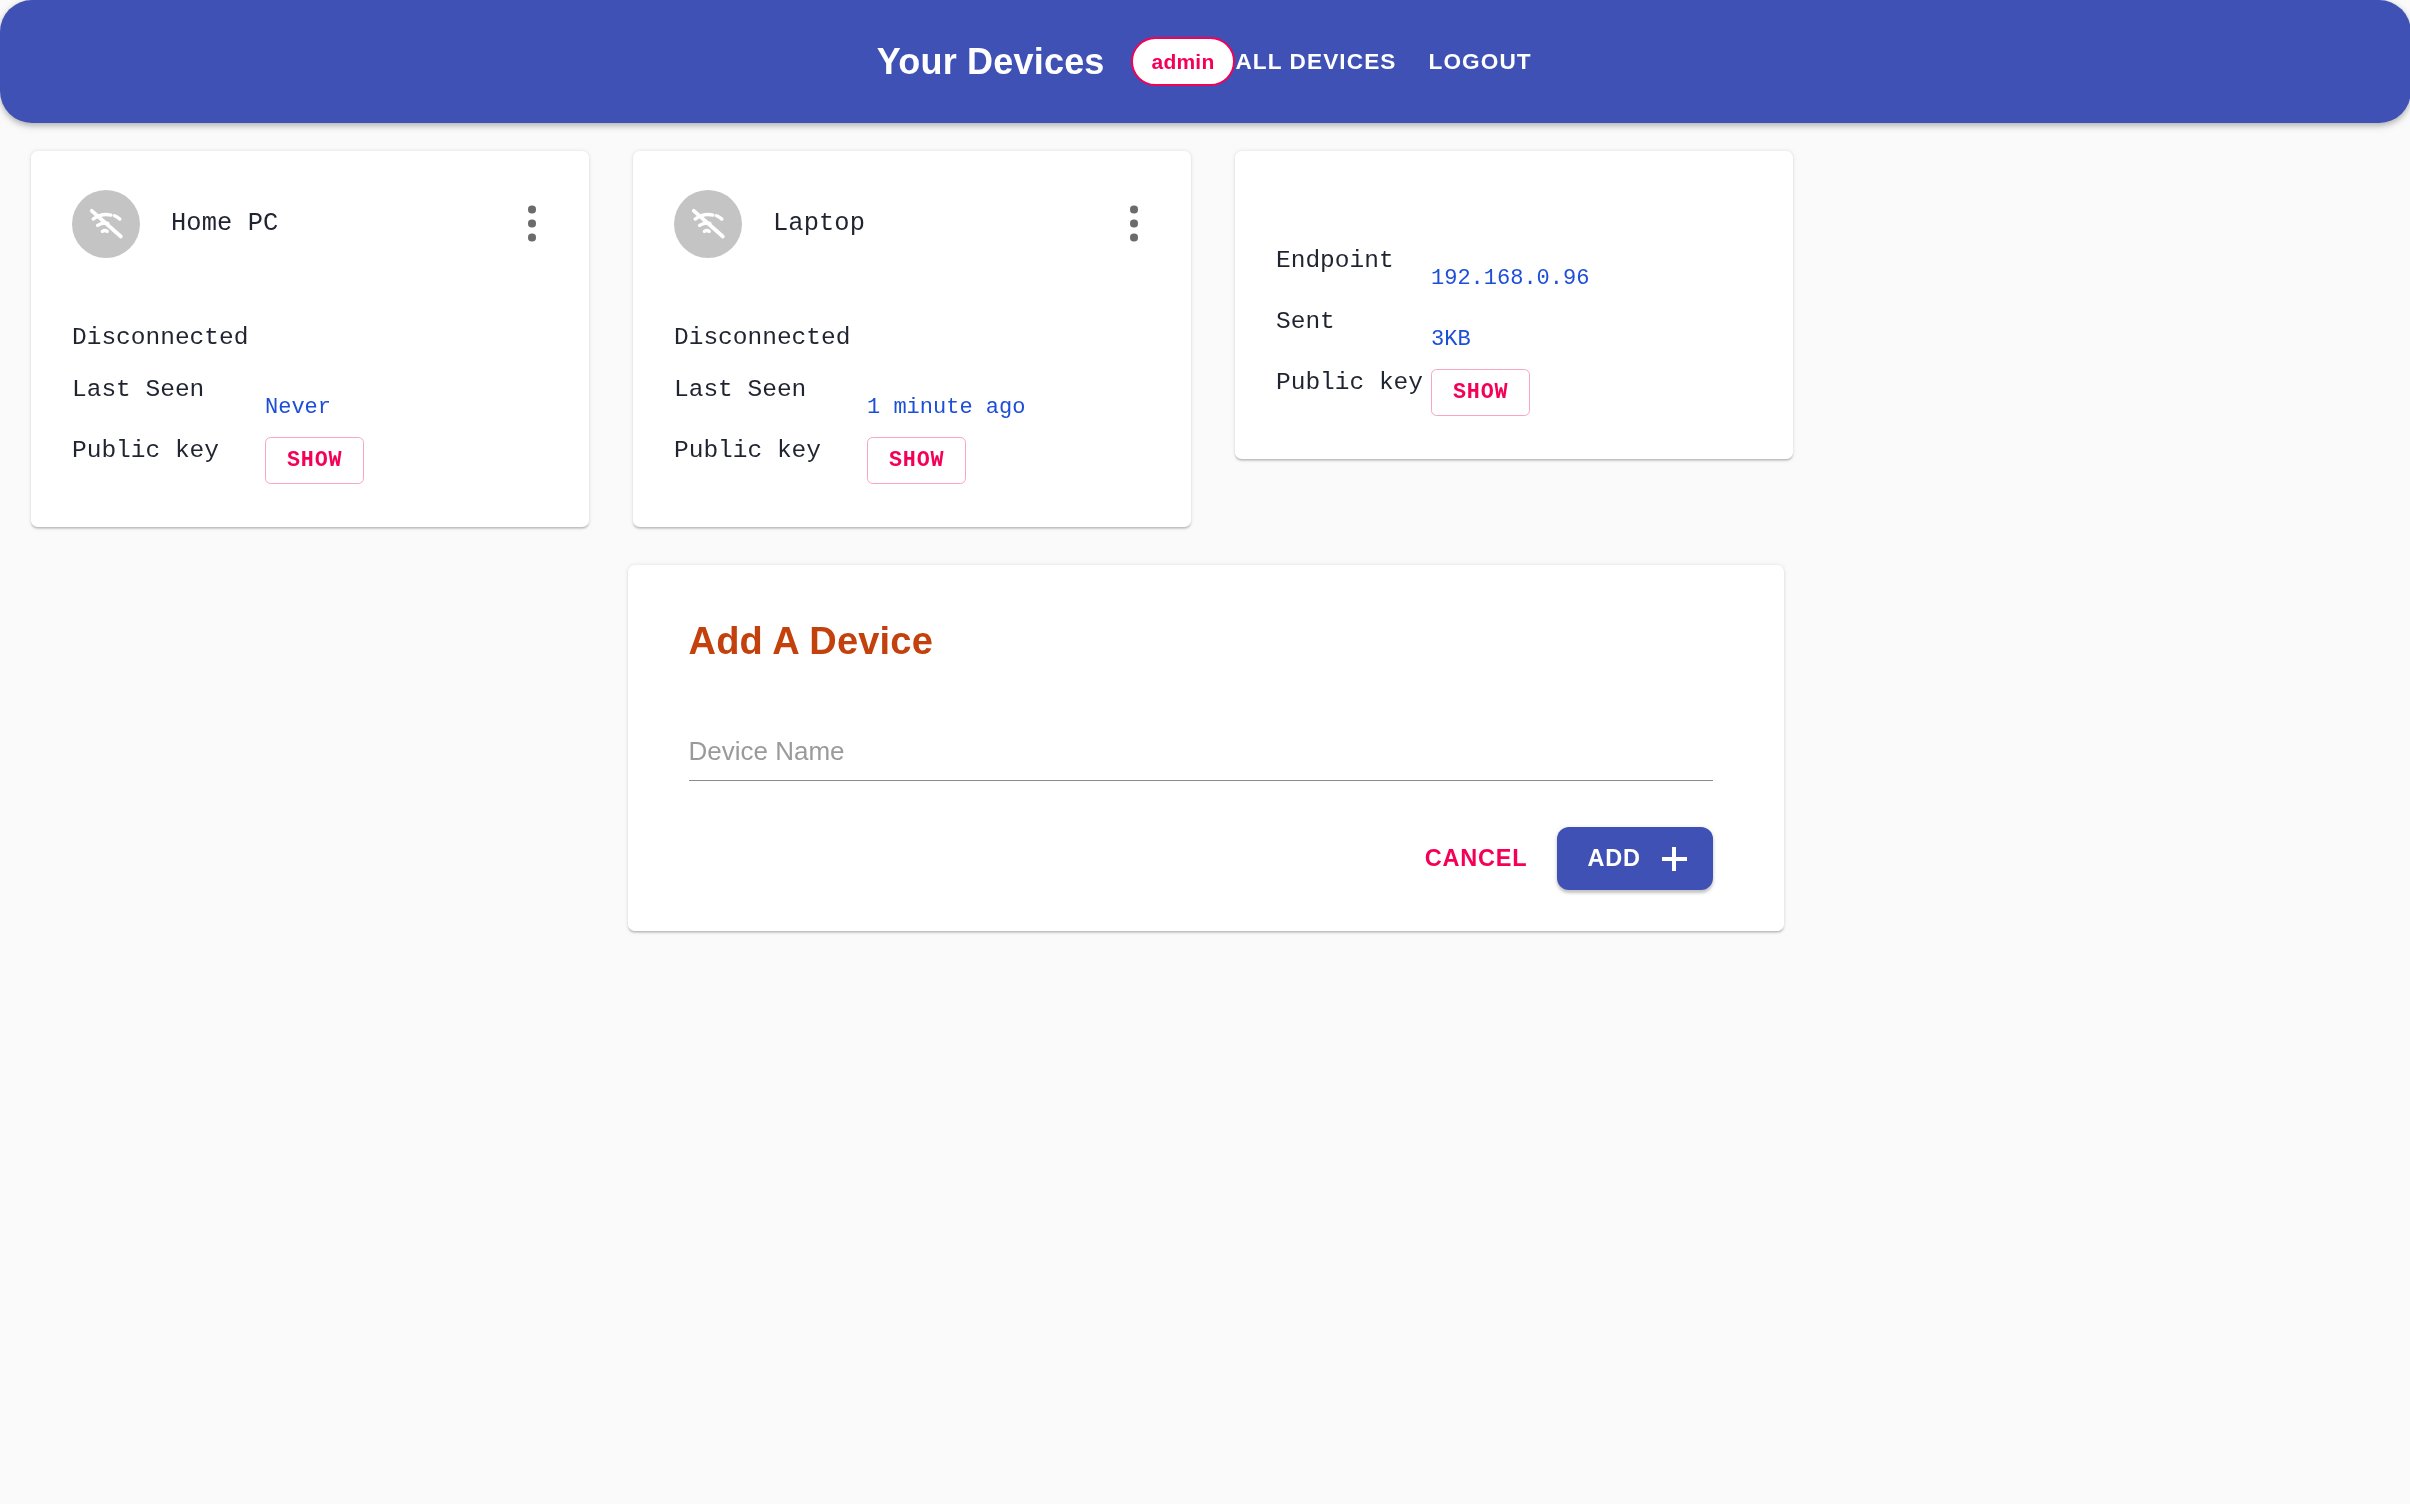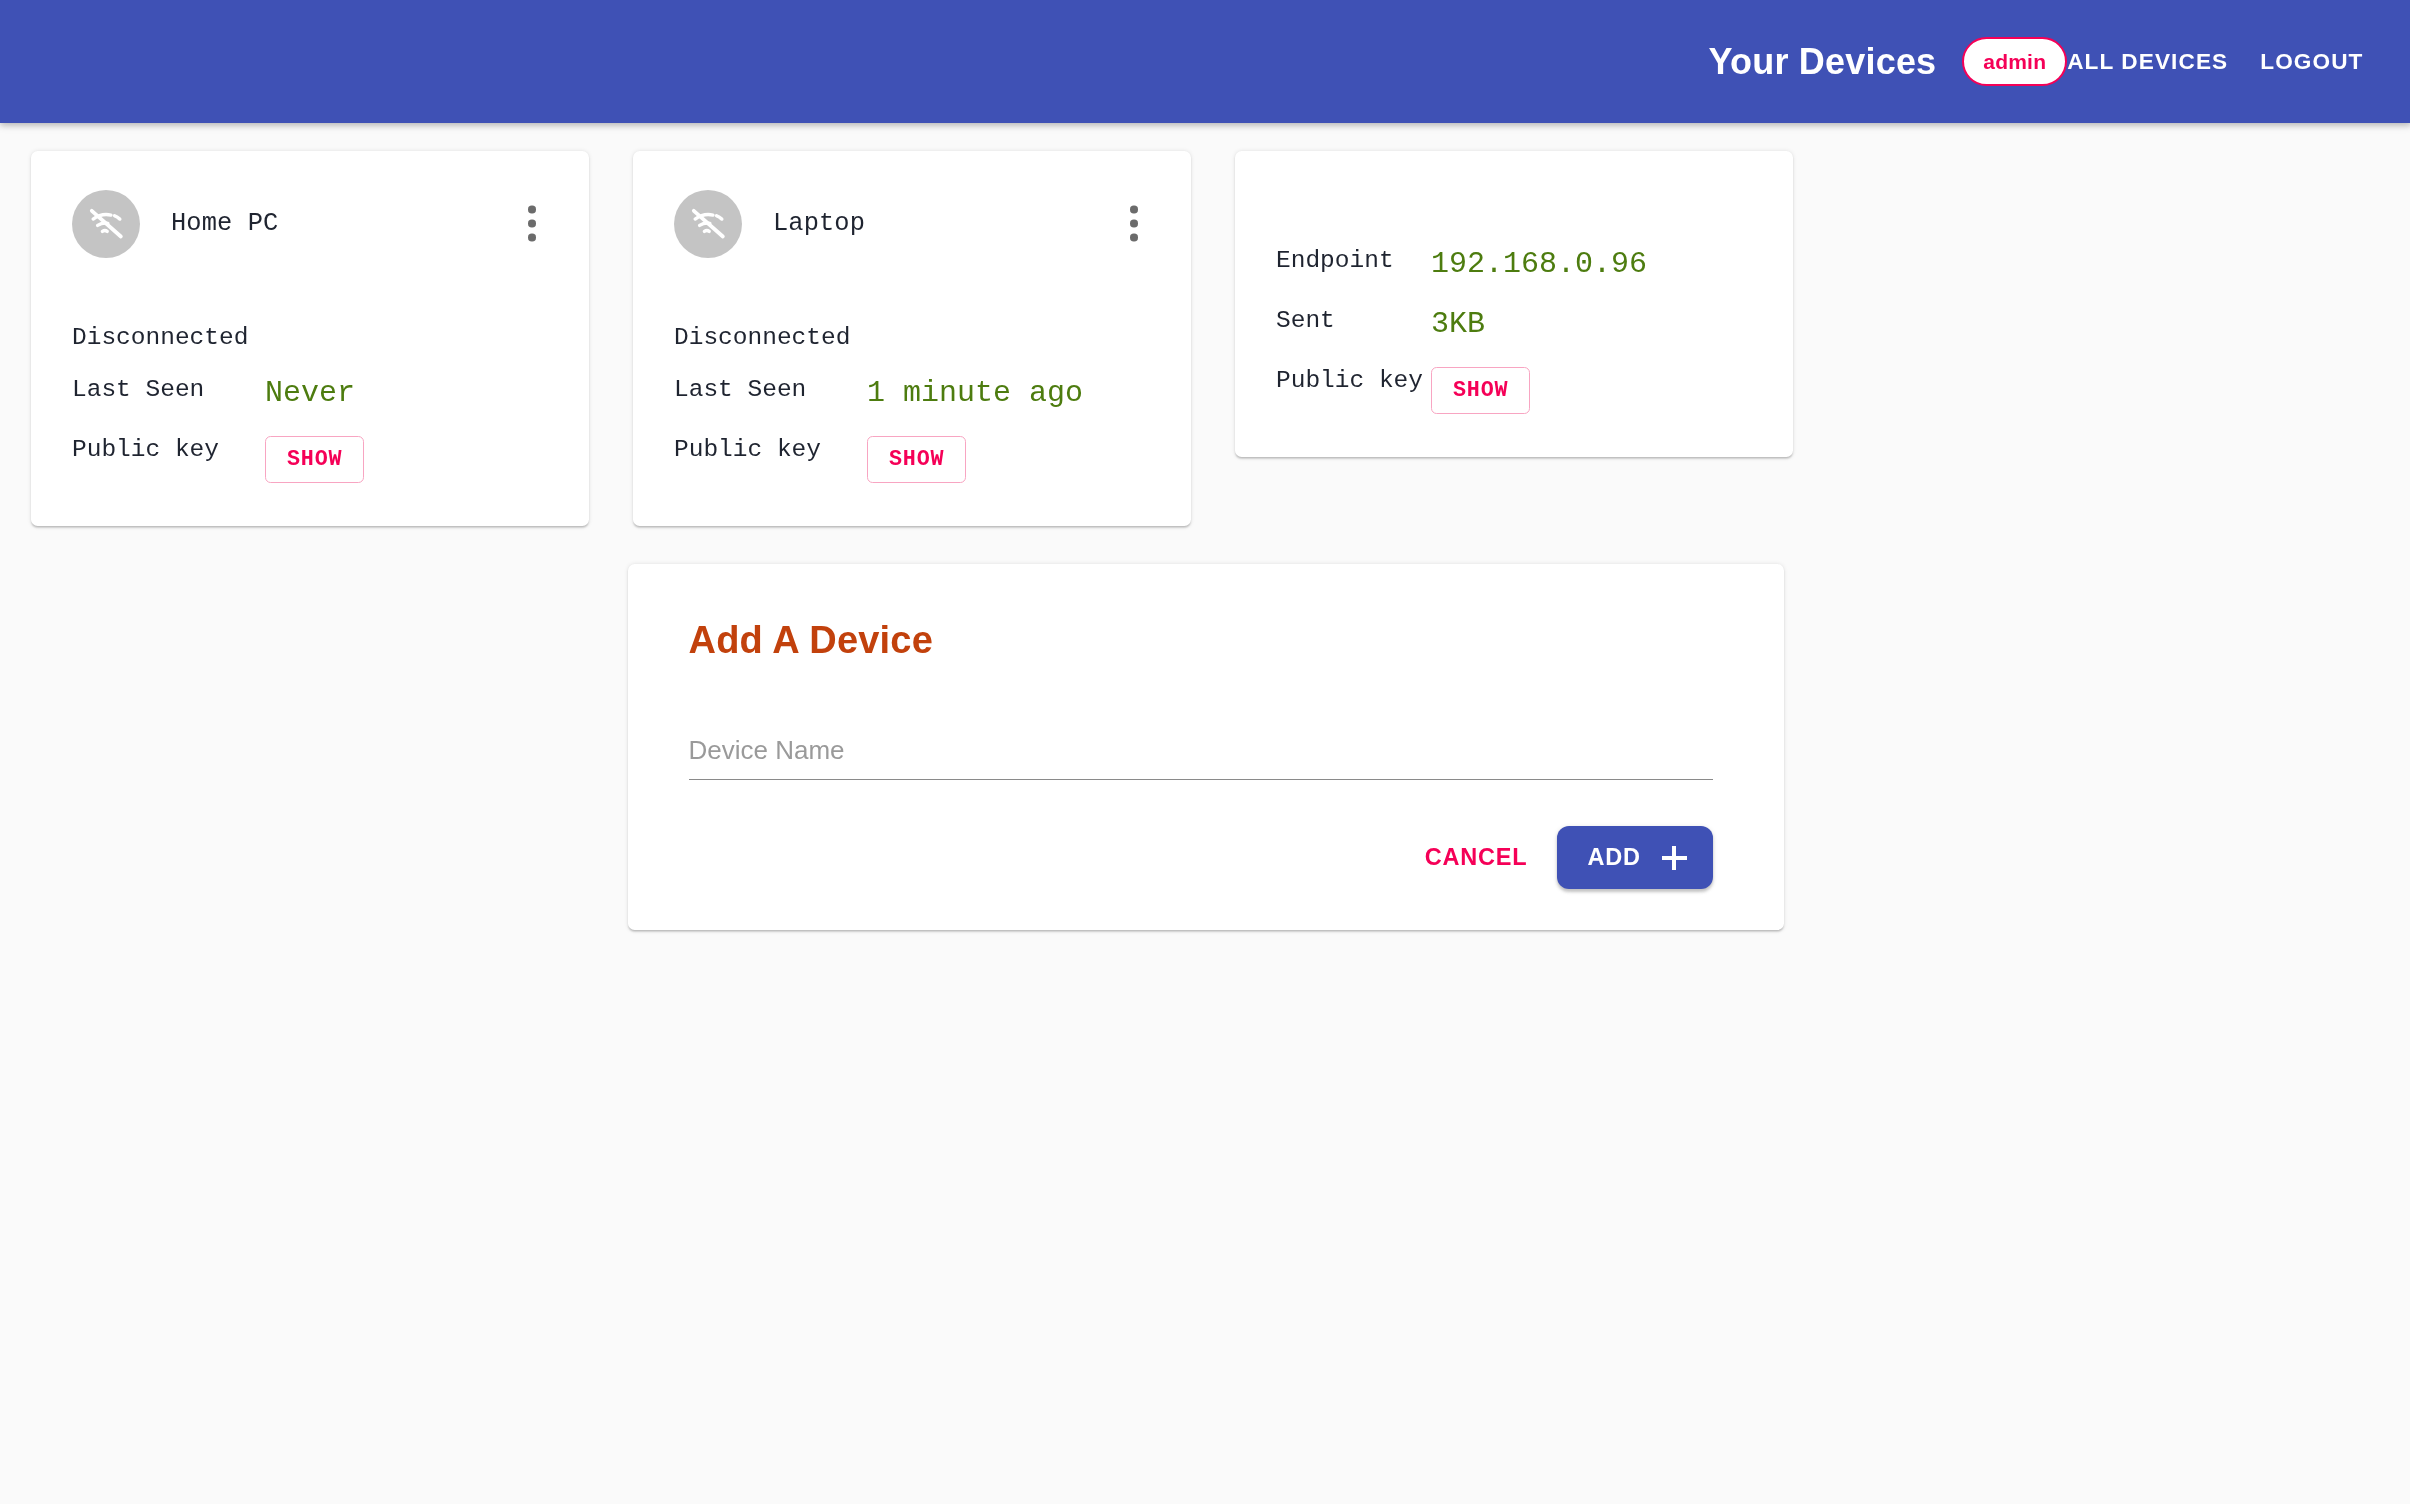--- a/index.html
+++ b/index.html
@@ -12,24 +12,25 @@
     -webkit-font-smoothing: antialiased;
   }
 
   
   .appbar {
     position: relative;
     height: 123px;
     background: #3f51b5;
     display: flex;
     align-items: center;
-    justify-content: flex-end;
+    justify-content: center;
     padding: 0 40px 0 45px;
     box-shadow: 0 2.8px 5.6px rgba(0,0,0,.18), 0 2.8px 9.4px rgba(0,0,0,.12);
     z-index: 5;
+    border-radius: 32px;
   }
   .appbar-left {
     display: flex;
     align-items: center;
     gap: 26px;
   }
   .app-title {
     color: #ffffff;
     font-size: 36px;
     font-weight: 700;
@@ -146,23 +147,24 @@
     min-height: 43px;
     margin-bottom: 17px;
   }
   .detail-row:last-child { margin-bottom: 0; }
   .detail-label {
     font-size: 24.5px;
     color: #1f2430;
     flex: 0 0 auto;
   }
   .detail-value {
-    font-size: 30px;
-    color: #4d7c0f;
+    font-size: 22px;
+    color: #1d4ed8;
     white-space: nowrap;
+    margin-top: 19px;
   }
   .show-btn {
     display: inline-flex;
     align-items: center;
     justify-content: center;
     height: 47px;
     padding: 0 21px;
     border: 1.9px solid #f8a5c2;
     border-radius: 5.6px;
     background: #ffffff;

